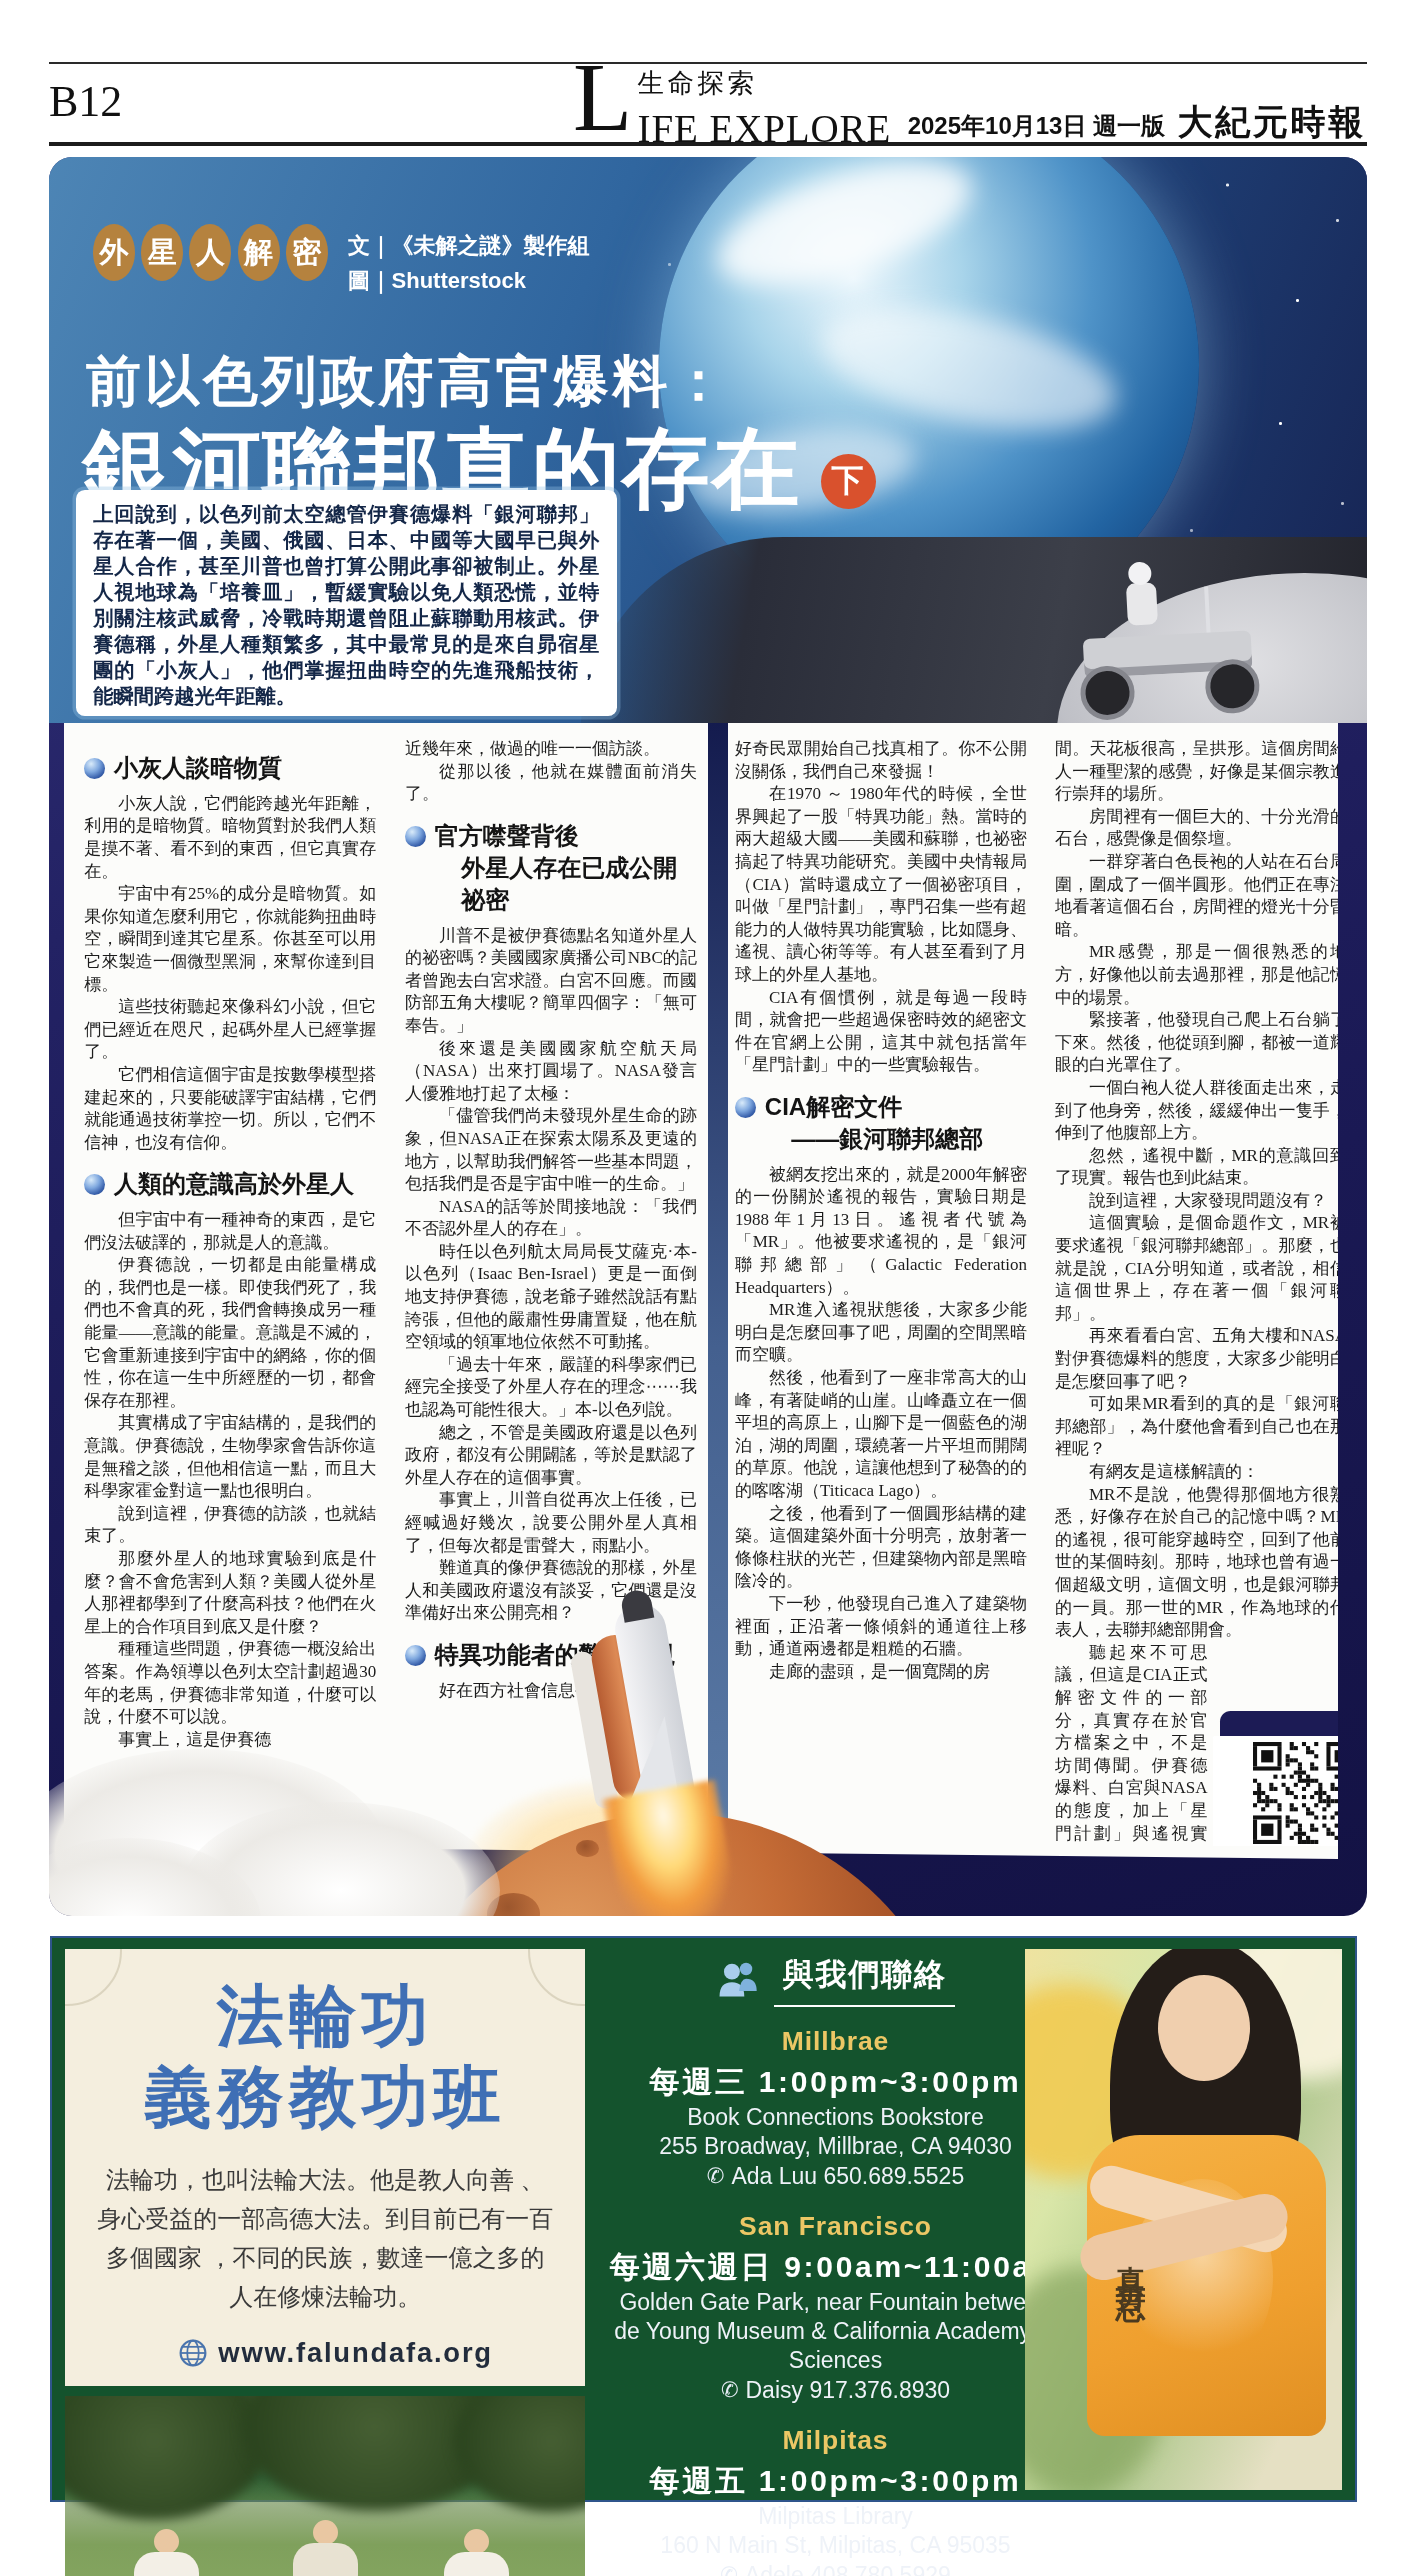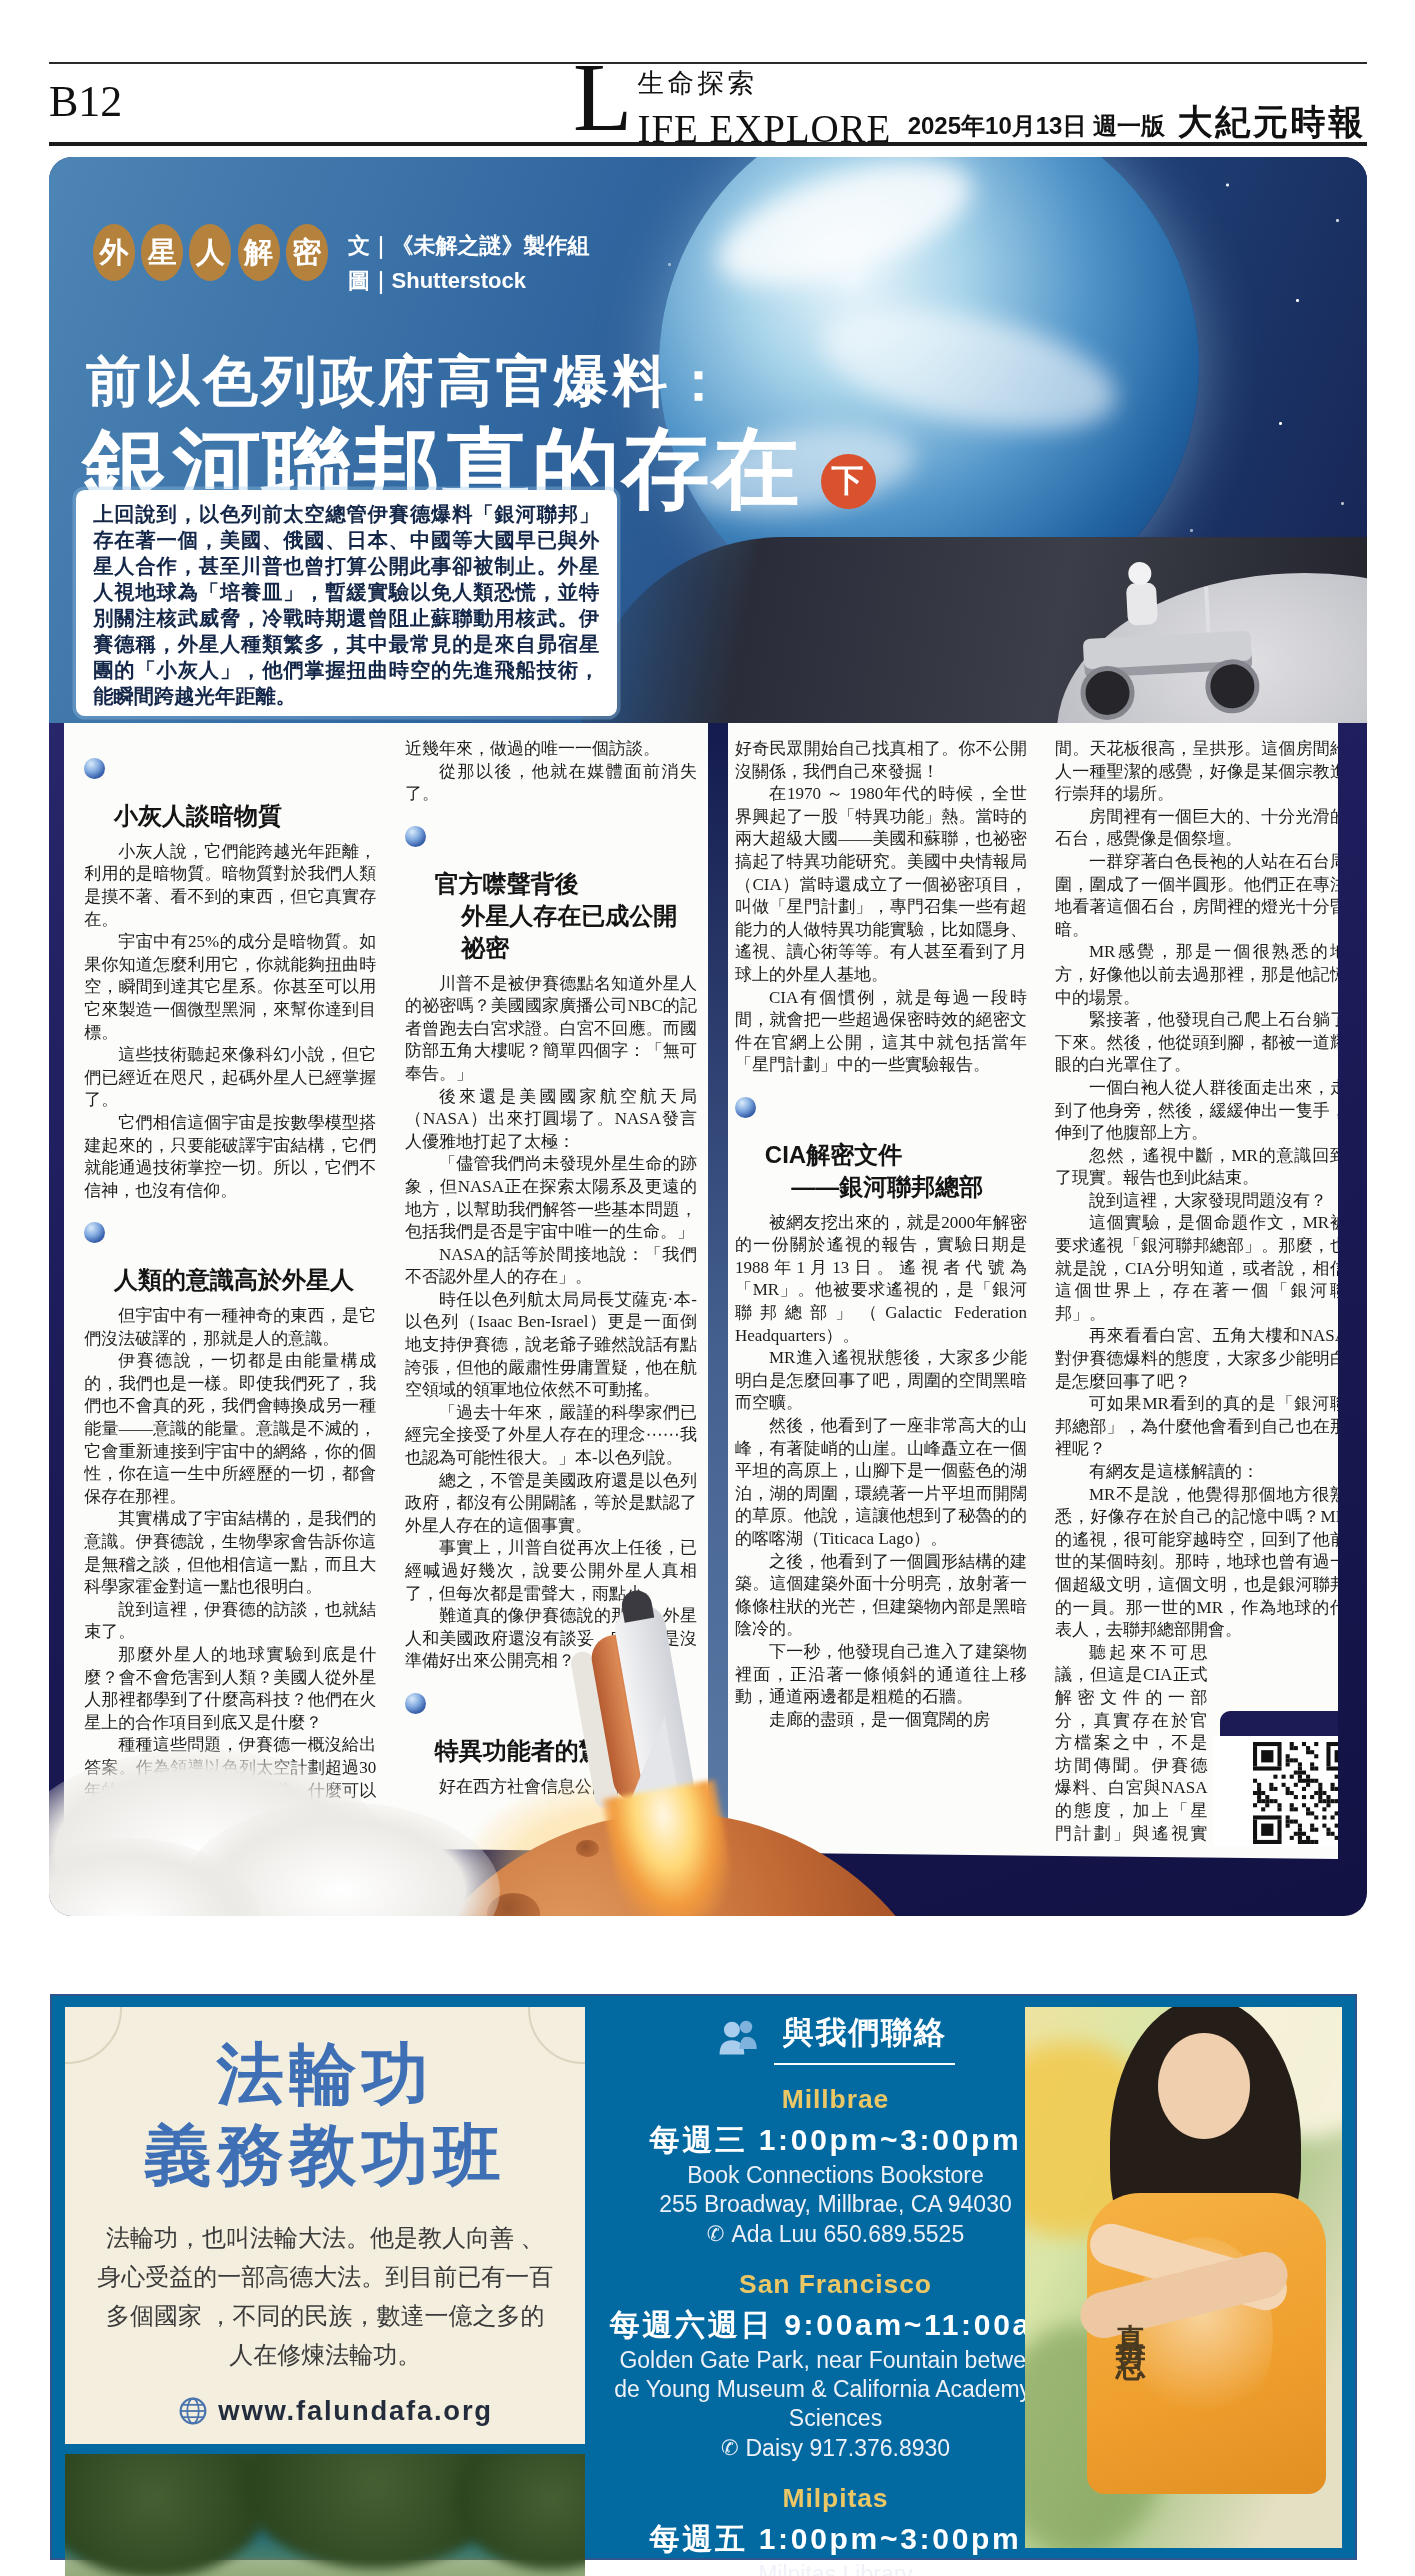--- a/index.html
+++ b/index.html
@@ -75,21 +75,21 @@
           text-align:justify;overflow:hidden;}
   #col-0{left:20.3px;height:1106px;} #col-1{left:341px;height:1106px;}
   #col-2{left:671px;height:1108px;} #col-3{left:991px;height:1108px;}
   .para{margin:0;text-indent:2em;}
   .para.noindent{text-indent:0;}
   .sec-heading{display:flex;align-items:flex-start;gap:8.8px;margin:14px 0 8.8px 0;
           font-family:"Liberation Sans","DejaVu Sans",sans-serif;font-size:24px;font-weight:700;
           color:#141414;line-height:32px;text-align:left;}
   .globe-dot{flex:0 0 auto;width:21px;height:21px;border-radius:50%;margin-top:6.2px;
           background:radial-gradient(circle at 34% 28%,#d9ebfa 0%,#7fa8df 40%,#3a62ad 70%,#1c3a7e 100%);}
-  .sec-lines{display:flex;flex-direction:column;margin-top:48px;}
+  .sec-lines{display:flex;flex-direction:column;}
   .sec-line2{padding-left:26.5px;}
 
   
   .cloud{position:absolute;border-radius:50%;background:radial-gradient(ellipse,#ffffff 0%,#eceae6 55%,rgba(236,234,230,0) 78%);}
   .cloud.c1{left:-35px;top:1592px;width:372px;height:203px;}
   .cloud.c2{left:133px;top:1645px;width:318px;height:177px;}
   .cloud.c3{left:-53px;top:1681px;width:265px;height:168px;}
   .mars{position:absolute;left:332px;top:1656px;width:584px;height:584px;border-radius:50%;
         background:radial-gradient(circle at 32% 22%,#e09a5e 0%,#c56c36 35%,#94441f 68%,#5e2713 95%);}
   .mars .cr{position:absolute;border-radius:50%;background:radial-gradient(circle at 40% 35%,#7c3a1a,#a85a2c 70%);opacity:.65;}
@@ -104,21 +104,21 @@
         background:radial-gradient(ellipse at 50% 20%,#fff8e6 0%,#ffd978 35%,#f29b3e 60%,rgba(242,155,62,0) 85%);filter:blur(2.7px);}
   .glow{position:absolute;left:416px;top:1623px;width:292px;height:177px;border-radius:50%;
         background:radial-gradient(ellipse,#ffe9b8 0%,rgba(255,214,130,.5) 45%,rgba(255,214,130,0) 75%);filter:blur(3.5px);}
 
   
   .qr-float{float:right;display:block;width:134px;height:165px;margin:69px -7px 0 12.4px;background:#1c1b55;
         border-radius:10.6px;display:flex;align-items:center;justify-content:center;}
   .qr-inner{background:#fff;padding:6.2px;line-height:0;border-radius:1.8px;}
 
   
-  .ad{position:absolute;left:50px;top:1994px;width:1307px;height:566px;background:#0369a1;
+  .ad{position:absolute;left:50px;top:1936px;width:1307px;height:566px;background:#14532d;
       border:2.7px solid #2f558c;box-sizing:border-box;}
   .ad-left{position:absolute;left:13.3px;top:10.6px;width:520px;height:437px;background:#f4eede;overflow:hidden;}
   .ad-left .corner{position:absolute;width:106px;height:106px;border:2.7px solid #d5cdb6;border-radius:50%;opacity:.8;}
   .corner.tl{left:-53px;top:-53px;} .corner.tr{right:-53px;top:-53px;}
   .ad-title{width:100%;text-align:center;color:#3f6fb5;font-weight:700;font-size:67px;letter-spacing:5.3px;line-height:81px;}
   .ad-title.t1{margin-top:26.5px;}
   .ad-body{margin:23px 32px 0 32px;color:#3a3a3a;font-size:24px;line-height:39px;text-align:center;font-weight:500;}
   .ad-site{margin-top:21px;display:flex;align-items:center;justify-content:center;gap:10.6px;
         color:#222c3c;font-size:27.4px;font-weight:700;letter-spacing:1.8px;margin-left:20px;}
   .ad-park{position:absolute;left:13.3px;top:458px;width:520px;height:270px;overflow:hidden;

